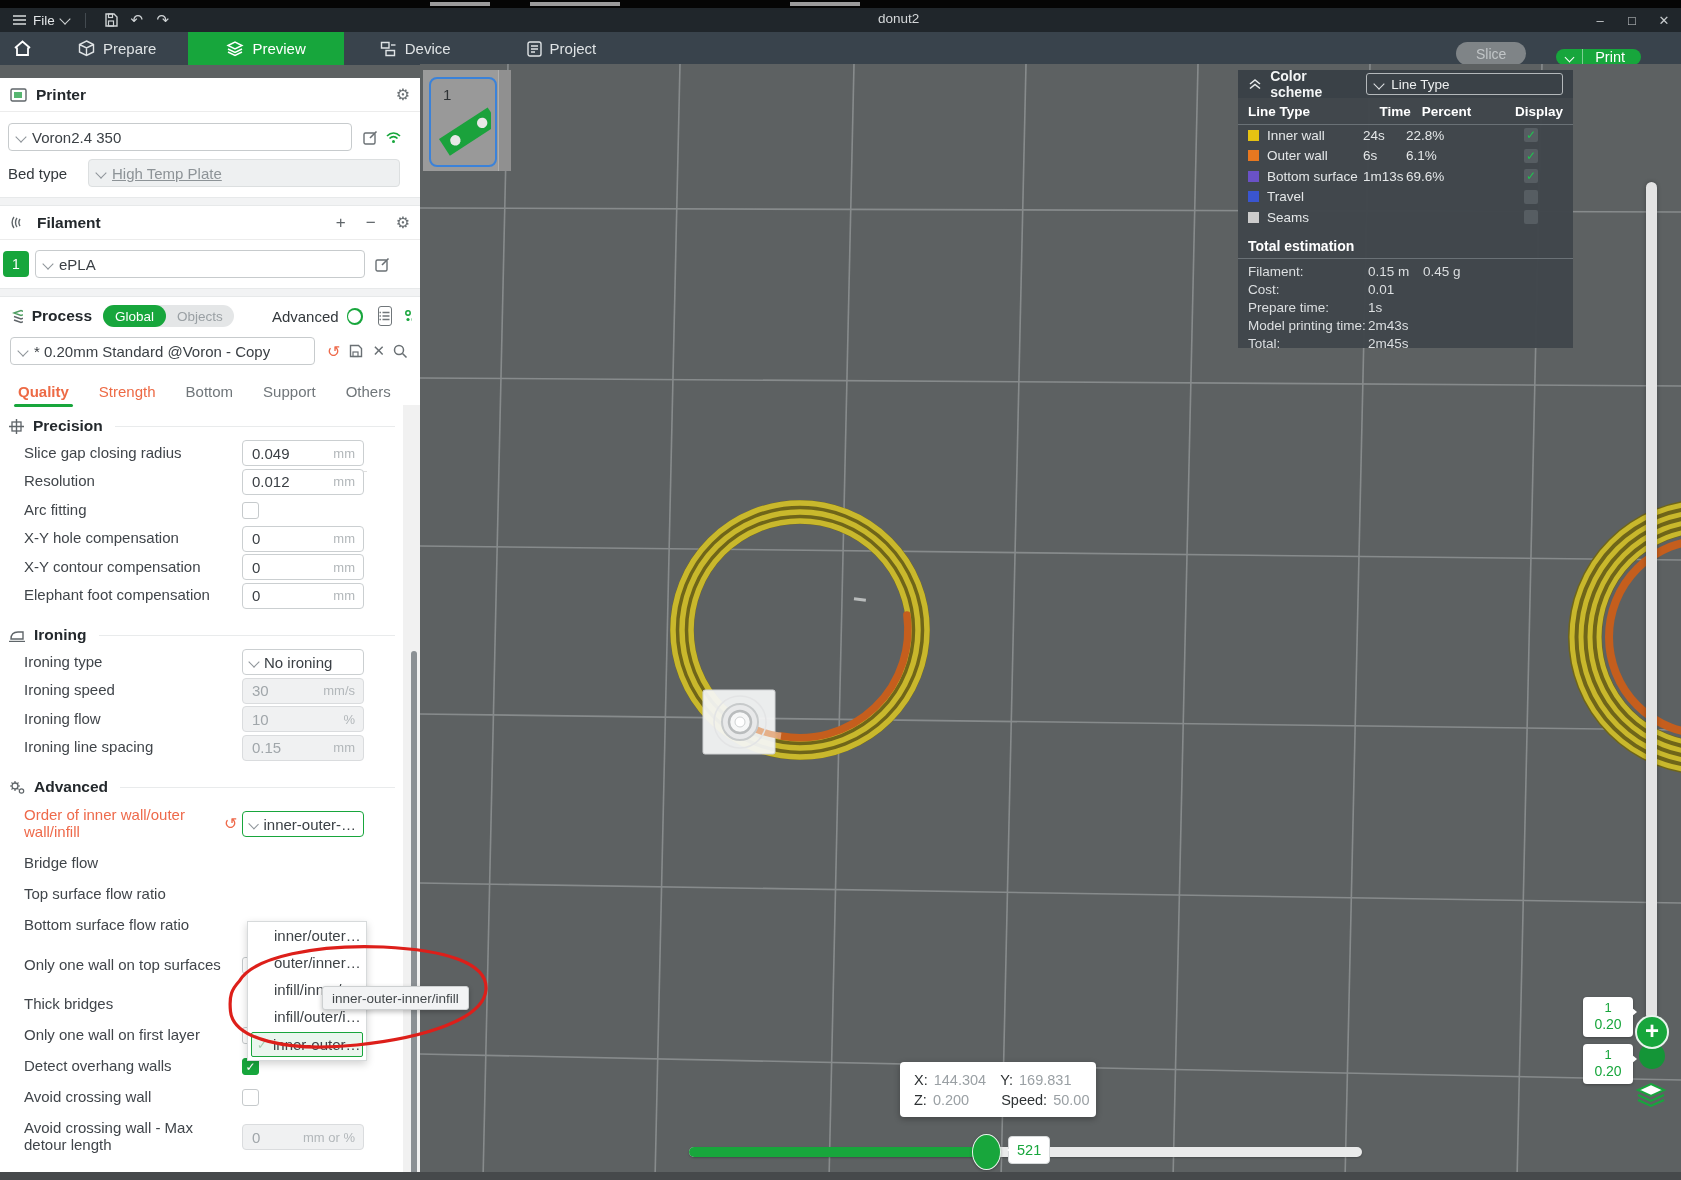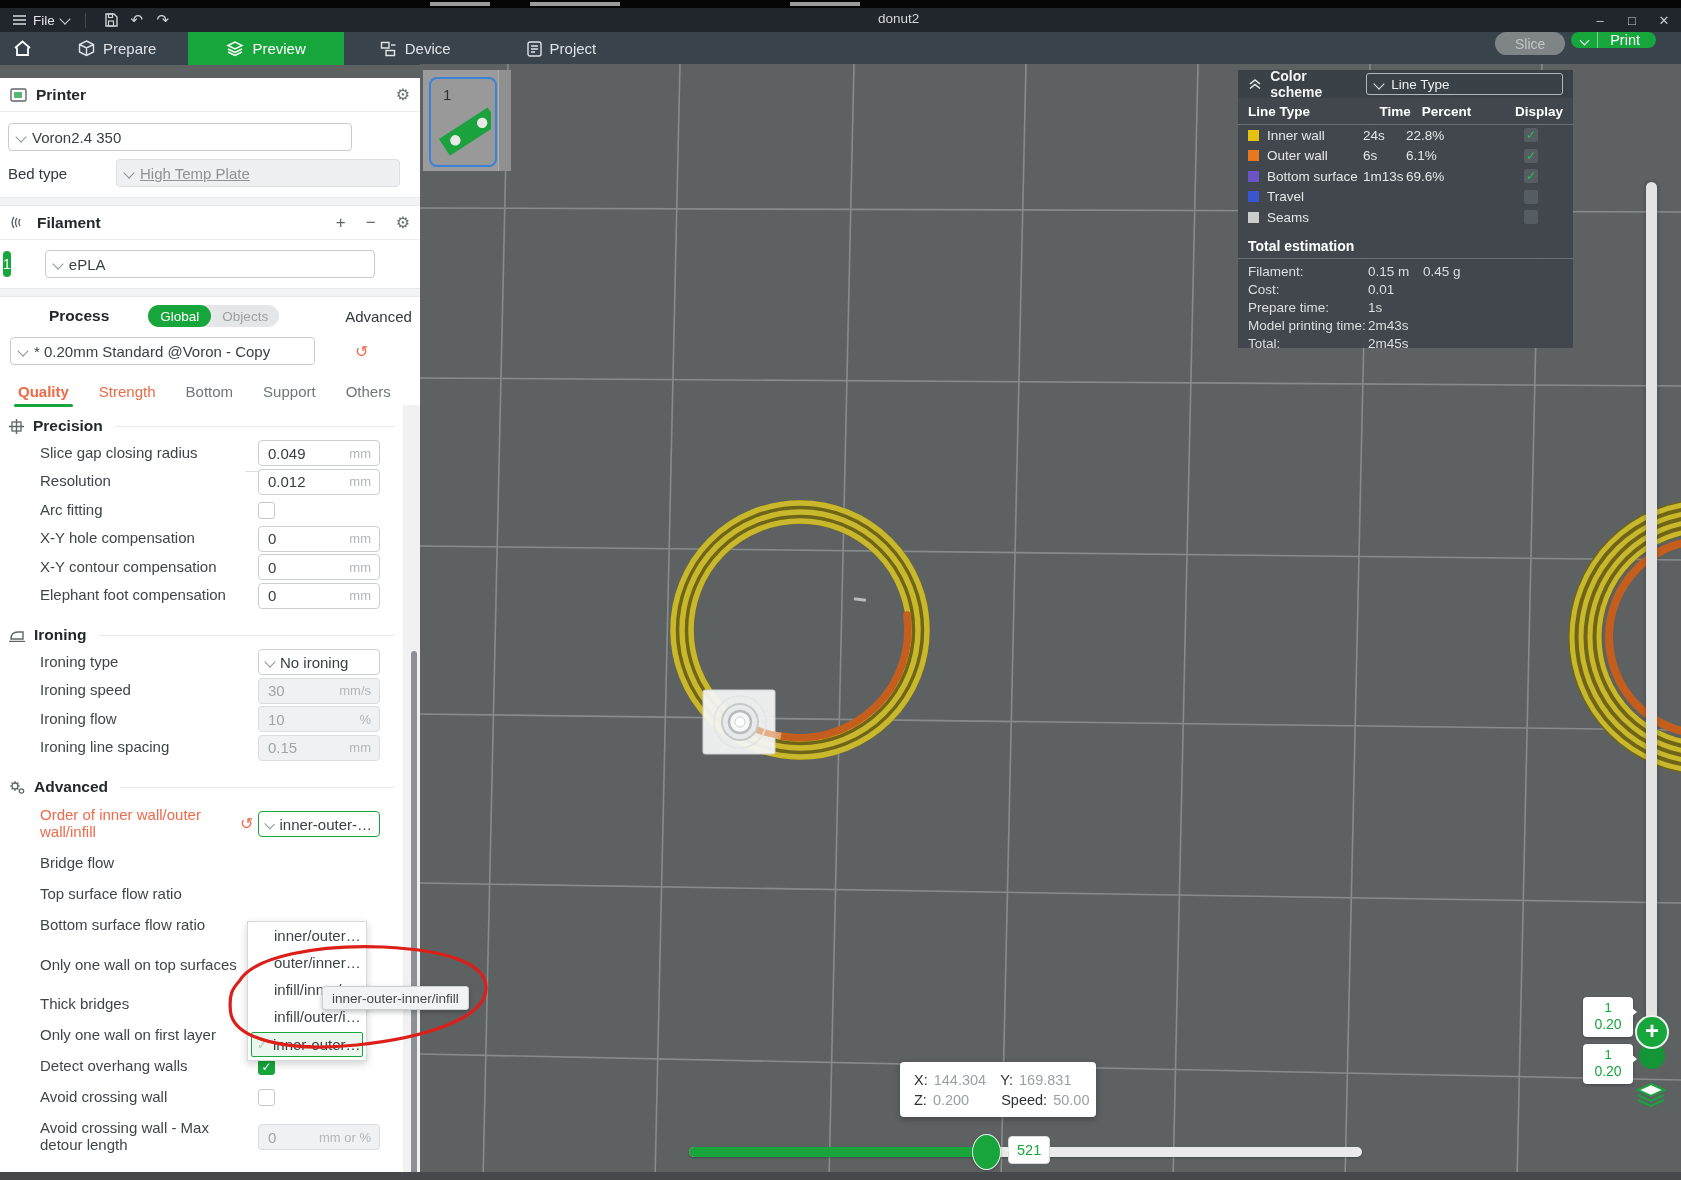--- a/index.html
+++ b/index.html
@@ -16,34 +16,34 @@
   .tb-ico{width:18px;height:16px;display:flex;align-items:center;justify-content:center;color:#cfd3d5;font-size:15px;}
   .win-title{position:absolute;left:878px;top:3px;font-size:13.5px;color:#d5d8da;}
   .win-btns{position:absolute;right:8px;top:0;display:flex;gap:14px;align-items:center;height:24px;}
   .win-btns span{color:#c7cbcd;font-size:13px;width:18px;text-align:center;cursor:default;}
   
   .navbar{position:absolute;left:0;top:32px;width:1681px;height:33px;background:#39434c;display:flex;align-items:stretch;}
   .nav-home{width:44px;display:flex;align-items:center;justify-content:center;}
   .nav-tab{display:flex;align-items:center;gap:8px;padding:0 20px;color:#dfe3e5;font-size:15px;}
   .nav-tab.active{background:#17a63c;color:#fff;}
   .nav-tab svg{flex:0 0 auto;}
-  .nav-right{position:absolute;right:0;top:0;height:33px;display:flex;align-items:flex-start;gap:6px;padding-right:25px;}
+  .nav-right{position:absolute;right:0;top:0;height:33px;display:flex;align-items:flex-end;gap:30px;padding-right:40px;}
   .btn-slice{width:70px;height:23px;border-radius:12px;background:#7f8487;color:#c1c5c7;
              font-size:14px;display:flex;align-items:center;justify-content:center;}
   .btn-print{height:16px;border-radius:12px;background:#17a63c;color:#fff;display:flex;align-items:center;overflow:hidden;}
   .btn-print .chevbox{width:26px;height:100%;display:flex;align-items:center;justify-content:center;border-right:1px solid rgba(255,255,255,.45);}
   .btn-print .lbl{padding:0 16px 0 12px;font-size:14.5px;}
   .ch{display:inline-block;width:7px;height:7px;border-left:1.7px solid #8e9499;border-bottom:1.7px solid #8e9499;transform:rotate(-45deg);}
   .ch.white{border-color:#fff;width:6px;height:6px;}
   
   .panel{position:absolute;left:0;top:78px;width:420px;height:1107px;background:#fff;color:#40454a;}
   .p-head{display:flex;align-items:center;height:33px;padding:0 10px;border-bottom:1px solid #ececec;}
   .p-head .ttl{font-size:15.5px;font-weight:bold;color:#23282c;margin-left:9px;flex:1;}
   .gear{color:#6a7074;font-size:16px;line-height:1;}
-  .row{display:flex;align-items:center;padding:0 8px;gap:28px;}
+  .row{display:flex;align-items:center;padding:0 8px;}
   .sel{display:flex;align-items:center;gap:7px;border:1px solid #c7cbcd;border-radius:4px;background:#fff;height:26px;padding:0 8px;font-size:15px;color:#3b4045;}
   .sel.gray{background:#eef0f1;color:#8d9397;border-color:#dcdfe0;text-decoration:underline;}
   .band{height:7px;background:#f2f3f4;border-top:1px solid #e7e9ea;border-bottom:1px solid #e7e9ea;}
   .badge1{width:26px;height:26px;background:#17a63c;color:#fff;border-radius:4px;display:flex;align-items:center;justify-content:center;font-size:14px;}
   .pill{display:flex;background:#e4e6e7;border-radius:12px;height:22px;align-items:center;font-size:13.5px;}
   .pill .on{background:#17a63c;color:#fff;border-radius:12px;height:22px;display:flex;align-items:center;padding:0 12px;}
   .pill .off{color:#9aa0a4;padding:0 11px;}
   .toggle{width:28px;height:17px;border-radius:9px;background:#17a63c;position:relative;}
   .toggle i{position:absolute;right:2px;top:2px;width:13px;height:13px;background:#fff;border-radius:50%;}
   .sqico{width:19px;height:18px;border:1.5px solid #70767a;border-radius:3px;display:flex;align-items:center;justify-content:center;}
@@ -53,21 +53,21 @@
   .tabs .t.act{color:#ed6a45;font-weight:bold;}
   .tabs .t.act::after{content:"";position:absolute;left:-4px;right:-4px;bottom:0;height:3px;border-radius:2px;background:#18a63c;}
   
   .scroll{position:absolute;left:0;top:327px;width:403px;bottom:0;padding-top:8px;}
   .frag-line{position:absolute;left:245px;top:66px;width:122px;height:1px;background:#dedede;}
   .sec{margin-top:12px;}
   .sec:first-child{margin-top:0;}
   .sec-h{display:flex;align-items:center;height:26px;padding:0 8px;gap:8px;}
   .sec-h .t{font-size:15.5px;font-weight:bold;color:#23282c;white-space:nowrap;}
   .sec-h .ln{flex:1;height:1px;background:#e9ebec;margin-left:4px;}
-  .srow{display:flex;align-items:center;height:28.5px;padding:0 0 0 40px;}
+  .srow{display:flex;align-items:center;height:28.5px;padding:0 0 0 24px;}
   .srow.h31{height:31px;}
   .srow.tall{height:48px;}
   .srow .lab{width:205px;font-size:15px;color:#40454a;line-height:1.12;}
   .srow .lab.mod{color:#ee6a4b;}
   .ctrl{width:143px;display:flex;align-items:center;position:relative;margin-left:13px;}
   .inp{width:122px;height:26px;border:1px solid #cbcfd1;border-radius:4px;background:#fff;display:flex;align-items:center;box-sizing:border-box;}
   .inp .val{flex:1;padding-left:9px;font-size:15px;color:#3b4045;}
   .inp .unit{padding-right:8px;font-size:13px;color:#b2b7ba;}
   .inp.dis{background:#f0f1f2;border-color:#dadcde;}
   .inp.dis .val{color:#a0a6aa;}

